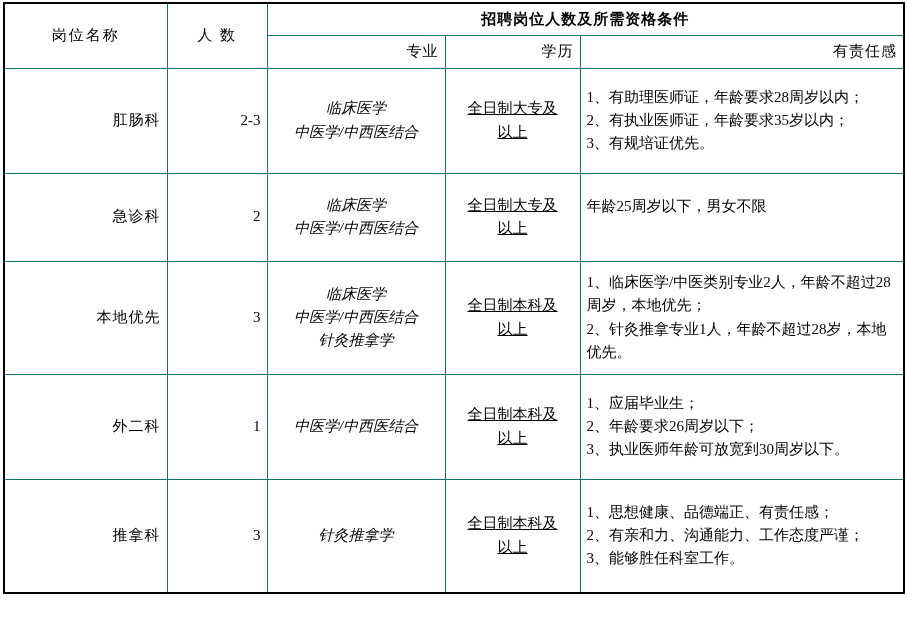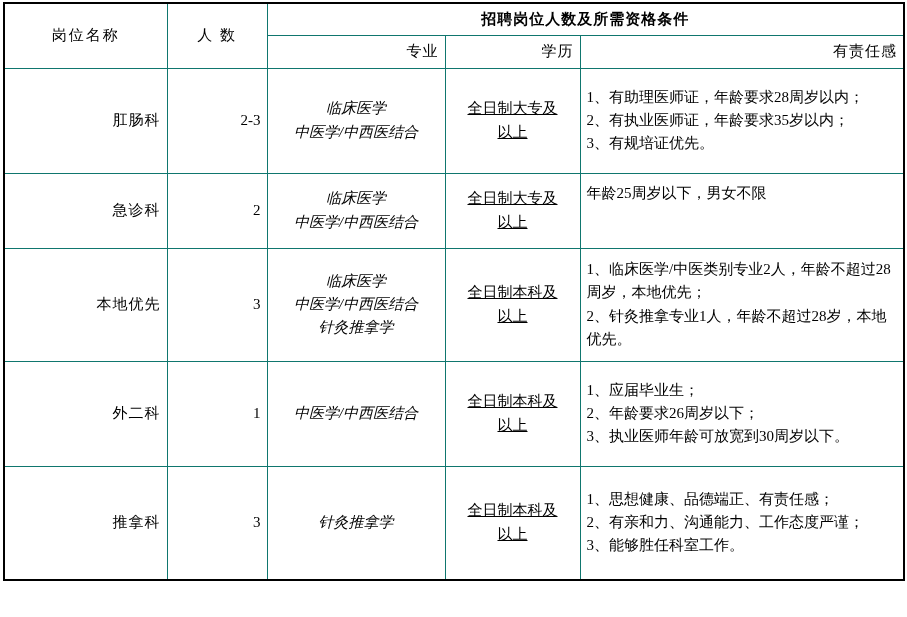--- a/index.html
+++ b/index.html
@@ -133,21 +133,21 @@
 3、有规培证优先。</td>
       </tr>
 
       <tr class="r2">
         <td class="cell-post">急诊科</td>
         <td class="cell-num">2</td>
         <td class="cell-major">临床医学
 中医学/中西医结合</td>
         <td class="cell-edu">全日制大专及
 以上</td>
-        <td class="cell-other" style="vertical-align:top; padding-top:8px;">年龄25周岁以下，男女不限</td>
+        <td class="cell-other" style="vertical-align:top; padding-top:21px;">年龄25周岁以下，男女不限</td>
       </tr>
 
       <tr class="r3">
         <td class="cell-post">本地优先</td>
         <td class="cell-num">3</td>
         <td class="cell-major">临床医学
 中医学/中西医结合
 针灸推拿学</td>
         <td class="cell-edu">全日制本科及
 以上</td>

